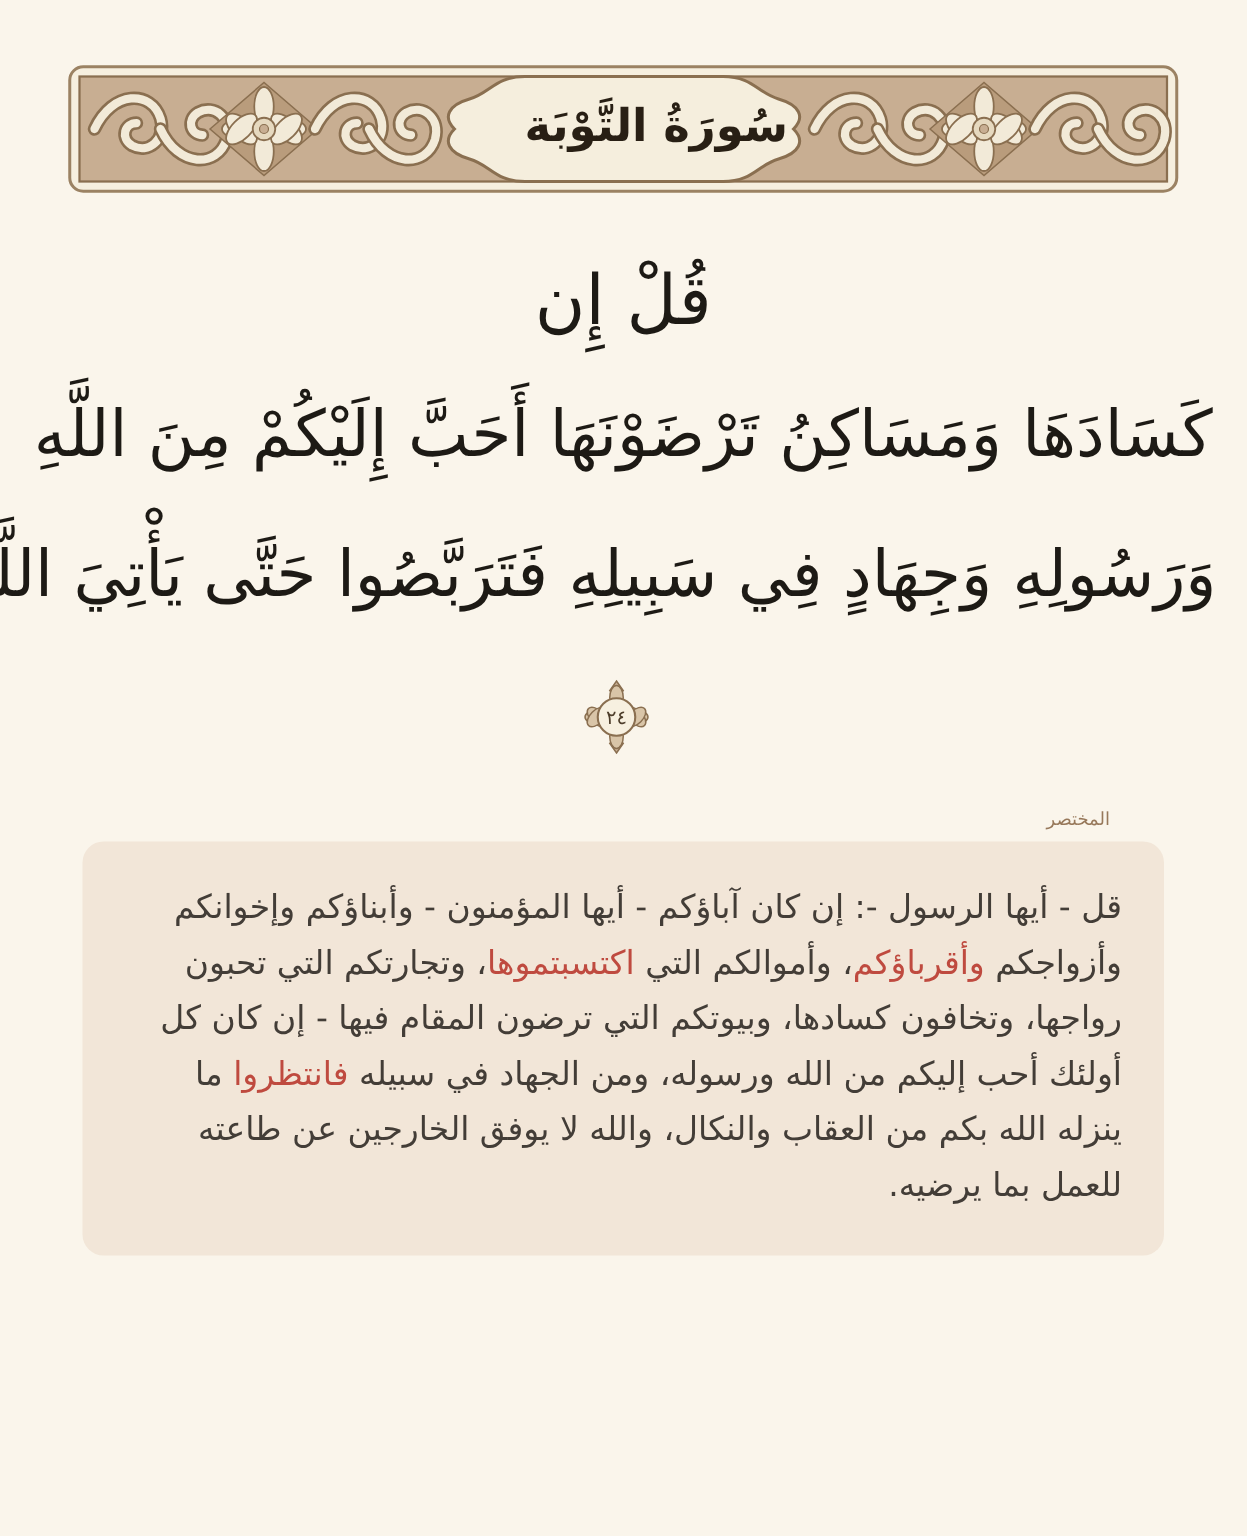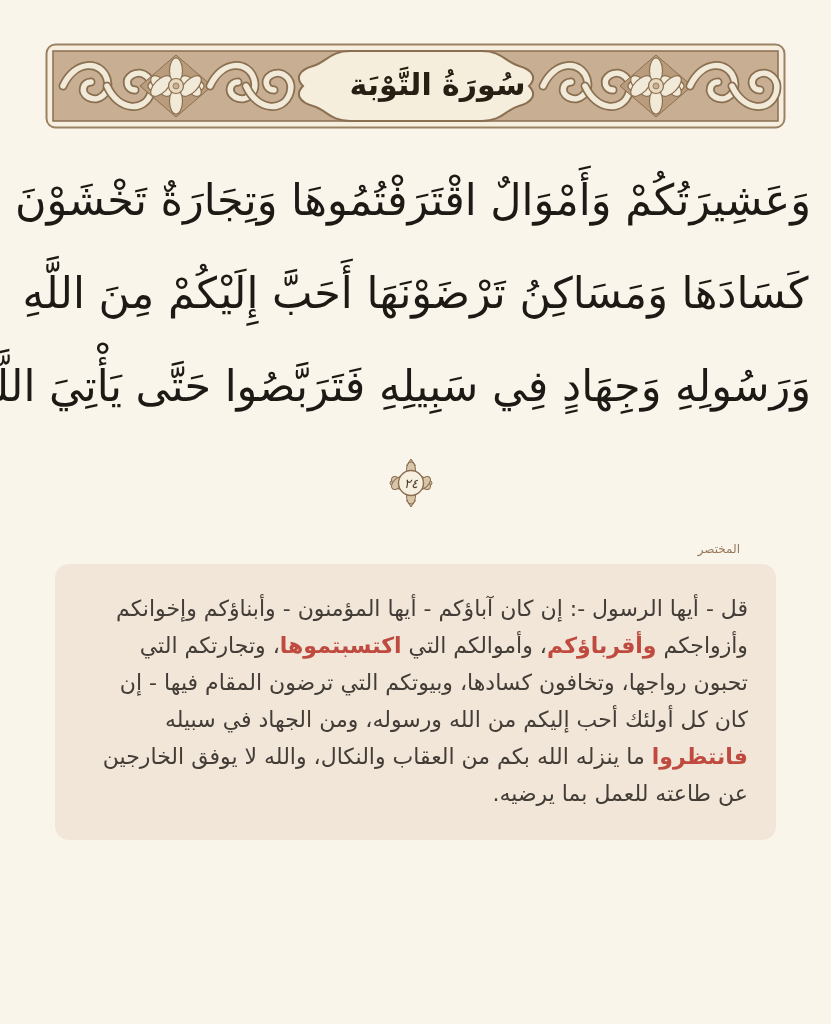--- a/index.html
+++ b/index.html
@@ -53,21 +53,20 @@
   .verse-line.first{
     font-size:46px;
     margin-bottom:30px;
   }
   .ayah-medallion{
     display:inline-block;
     width:46px;height:50px;
     vertical-align:middle;
     margin-right:12px;
     margin-left:2px;
-    font-style:italic;
   }
   .ayah-medallion svg{display:block;width:46px;height:50px;}
   .ayah-medallion text{
     font-family:"DejaVu Sans",sans-serif;
     font-size:13px;
     fill:#4d3d2a;
   }
   
   .tafsir-label{
     width:721px;
@@ -85,21 +84,21 @@
     border-radius:14px;
     padding:26px 28px 28px 28px;
     direction:rtl;
     text-align:right;
   }
   .tafsir-text{
     font-size:22px;
     line-height:37px;
     color:var(--box-ink);
   }
-  .tafsir-text .red{color:var(--red);font-weight:bold;}
+  .tafsir-text .red{color:var(--red);}
 </style>
 </head>
 <body>
 
 <div class="band-wrap">
   <svg viewBox="0 0 741 88" aria-hidden="true">
     <defs>
       <g id="sunit" fill="none" stroke-linecap="round">
         <path d="M0,0 C 12,-26 38,-26 44,-7 C 48,7 36,17 25,11 C 17,6 20,-4 28,-4"></path>
       </g>
@@ -143,21 +142,21 @@
       C 457,9 460,20 474,24 C 488,28 492,36 484,44
       C 492,52 488,60 474,64 C 460,68 457,79 437,79
       L 305,79
       C 285,79 282,68 268,64 C 254,60 250,52 258,44
       C 250,36 254,28 268,24 C 282,20 285,9 305,9 Z" fill="#f5eedd" stroke="#8a6f50" stroke-width="2"></path>
   </svg>
   <div class="surah-title">سُورَةُ التَّوْبَة</div>
 </div>
 
 <div class="verse" lang="ar">
-  <div class="verse-line">وَعَشِيرَتُكُمْ وَأَمْوَالٌ اقْتَرَفْتُمُوهَا وَتِجَارَةٌ تَخْشَوْنَ</div>
+  <div class="verse-line first">قُلْ إِن</div>
   <div class="verse-line">كَسَادَهَا وَمَسَاكِنُ تَرْضَوْنَهَا أَحَبَّ إِلَيْكُمْ مِنَ اللَّهِ</div>
   <div class="verse-line">وَرَسُولِهِ وَجِهَادٍ فِي سَبِيلِهِ فَتَرَبَّصُوا حَتَّى يَأْتِيَ اللَّهُ</div>
   <div class="verse-line">
     <span class="ayah-medallion">
       <svg viewBox="0 0 46 50" aria-hidden="true">
         <path d="M23,1 l4.5,6.5 L23,12 l-4.5,-4.5 Z" fill="#c8ae92" stroke="#8a6f50" stroke-width="1"></path>
         <path d="M23,49 l4.5,-6.5 L23,38 l-4.5,4.5 Z" fill="#c8ae92" stroke="#8a6f50" stroke-width="1"></path>
         <g fill="#d9c5a8" stroke="#8a6f50" stroke-width="1" transform="translate(23,25)">
           <ellipse cx="0" cy="-13" rx="4.5" ry="8"></ellipse>
           <ellipse cx="0" cy="13" rx="4.5" ry="8"></ellipse>

